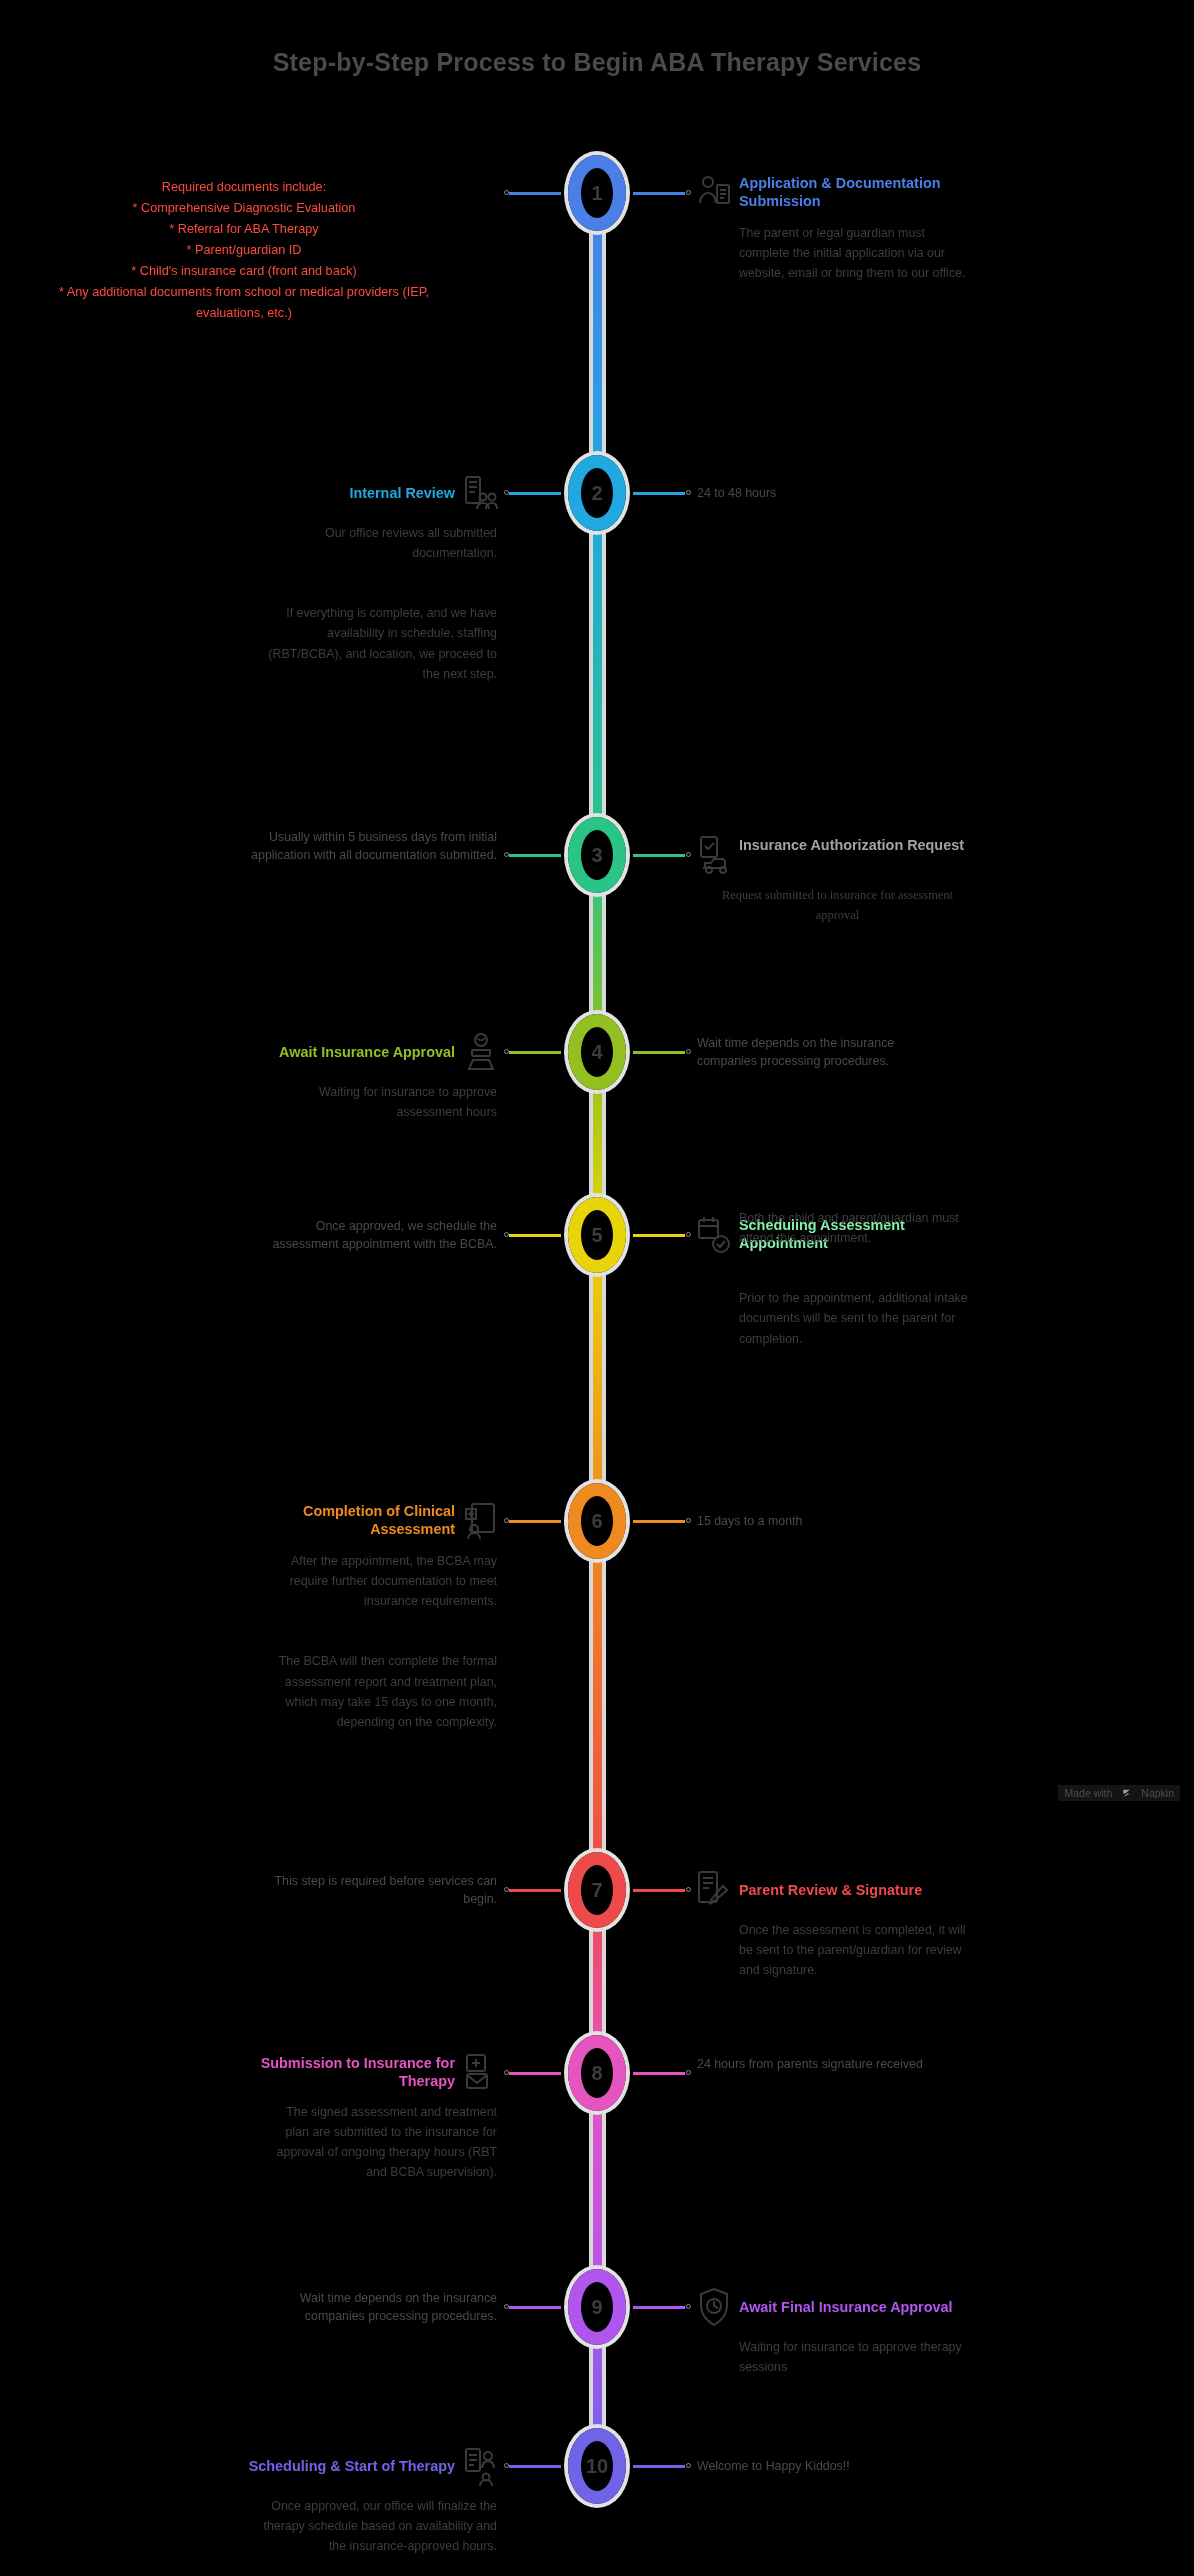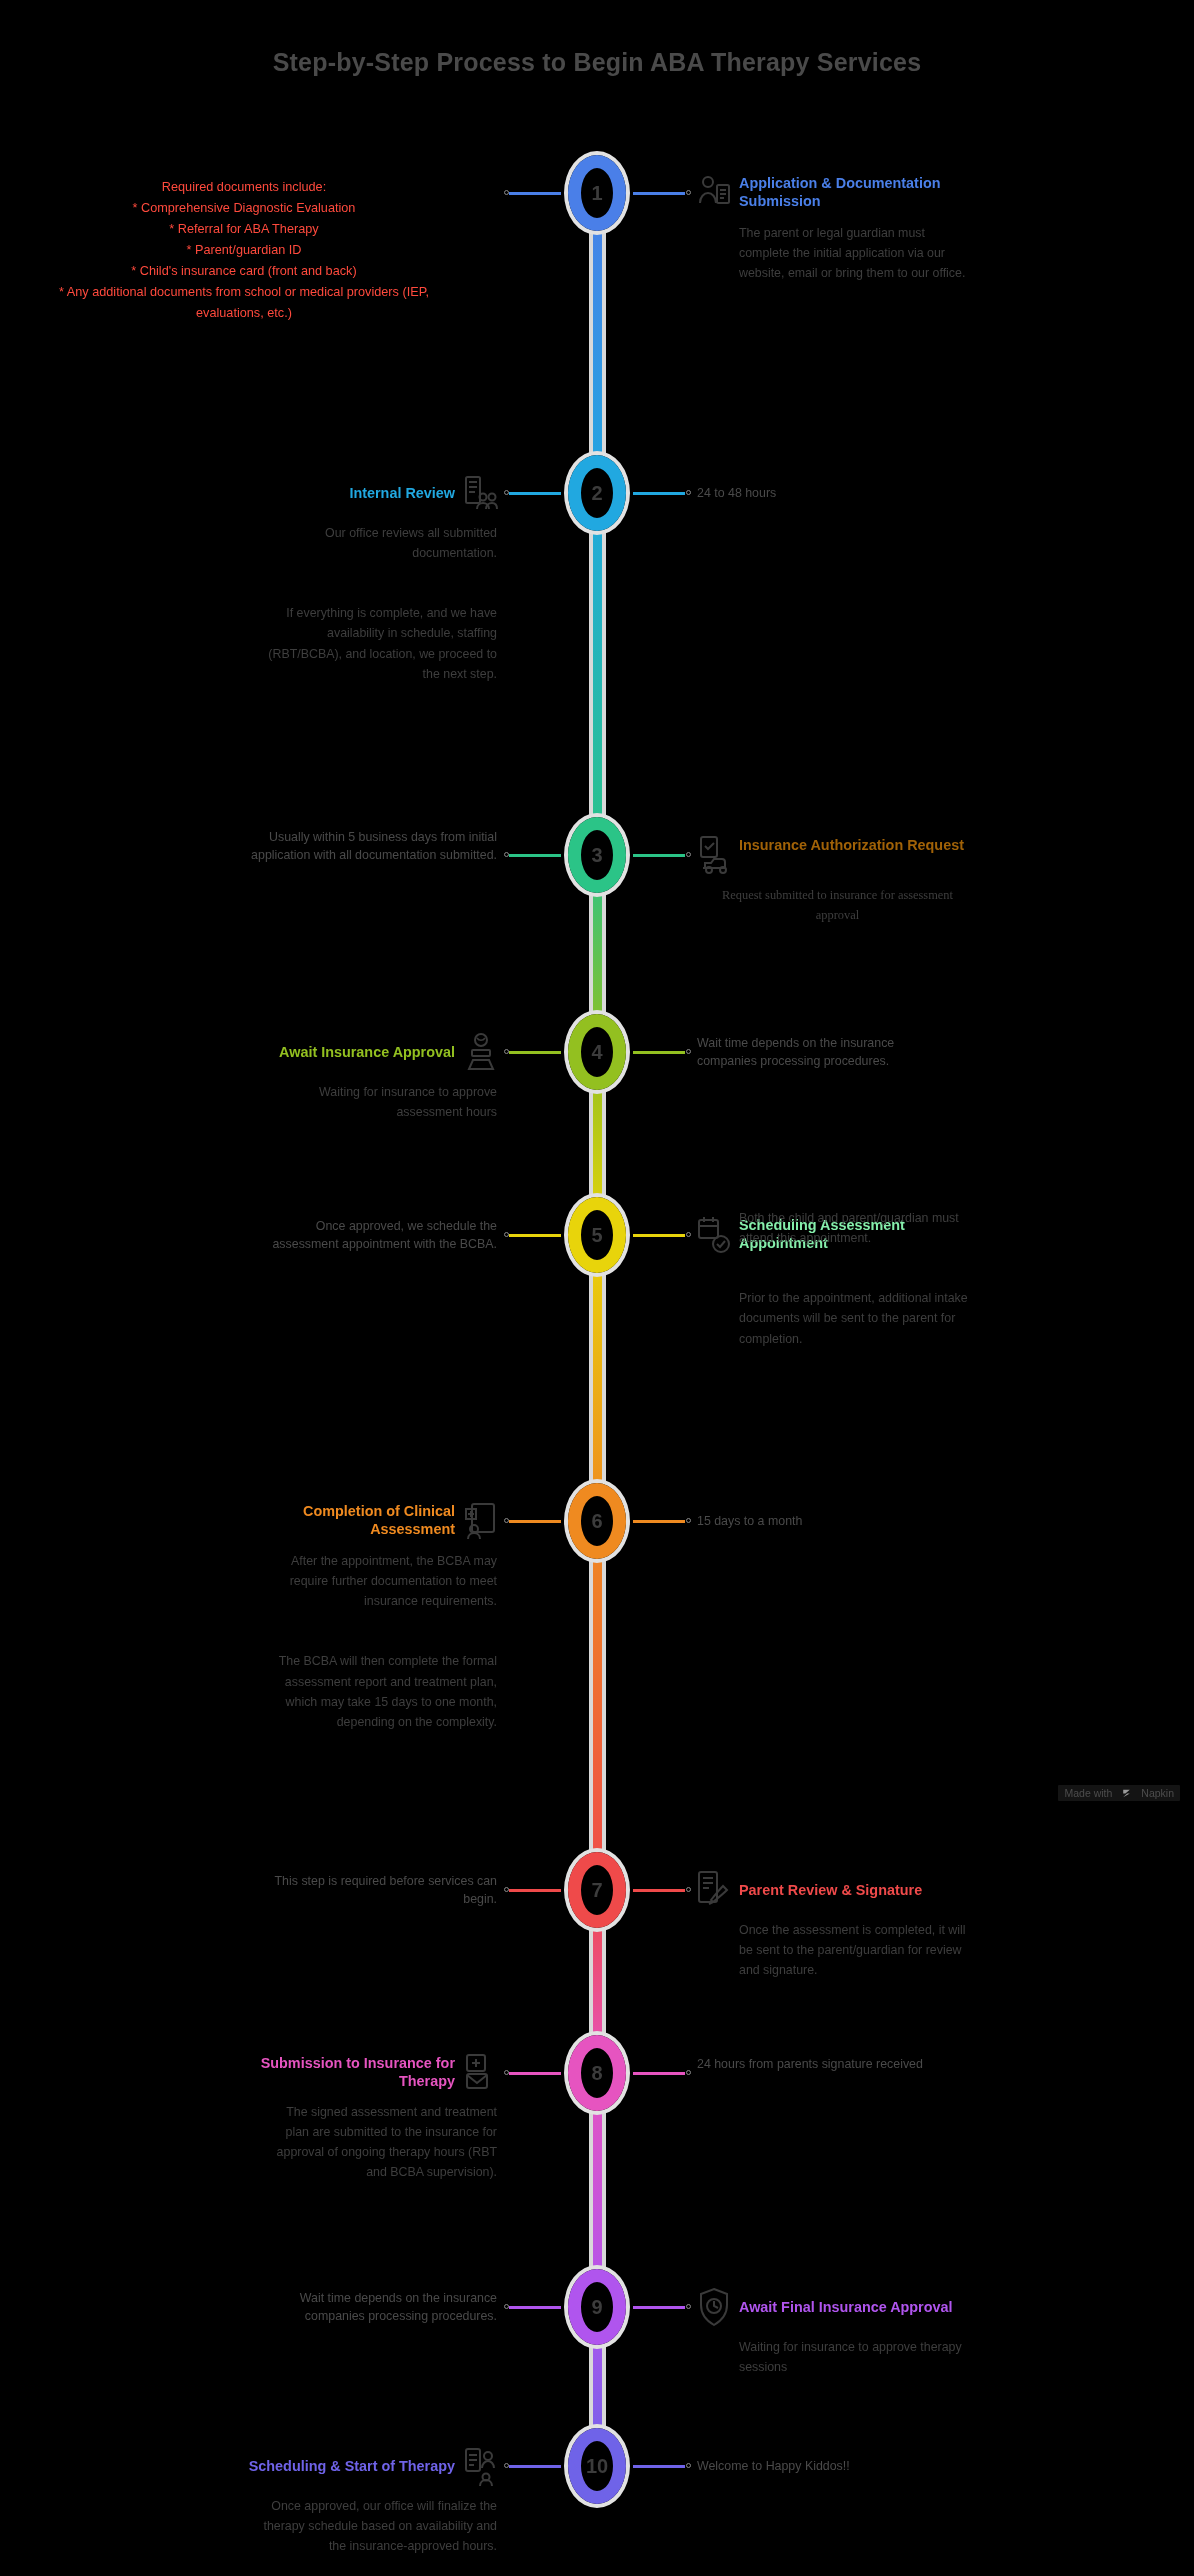--- a/index.html
+++ b/index.html
@@ -233,21 +233,21 @@
       <div class="dot" style="top: 852px; left: 686px;"></div>
       <div class="ic" style="top: 835px; left: 697px;">
         <svg viewBox="0 0 34 40">
           <rect x="4" y="2" width="16" height="20" rx="2" fill="none" stroke="#3a3a3a" stroke-width="2"></rect>
           <path d="M8 11l3 3 6-6" fill="none" stroke="#3a3a3a" stroke-width="2"></path>
           <path d="M6 33h22M8 33v-5h6l3-4h8a3 3 0 013 3v6" fill="none" stroke="#3a3a3a" stroke-width="2"></path>
           <circle cx="12" cy="35" r="3" fill="none" stroke="#3a3a3a" stroke-width="2"></circle>
           <circle cx="26" cy="35" r="3" fill="none" stroke="#3a3a3a" stroke-width="2"></circle>
         </svg>
       </div>
-      <div class="label l" style="color: #a16207; width: 239px; left: 739px; right: auto; text-align: left; top: 836px;">Insurance Authorization Request</div>
+      <div class="label l" style="color: #a3a3a3; width: 239px; left: 739px; right: auto; text-align: left; top: 836px;">Insurance Authorization Request</div>
       <div class="meta" style="width: 249px; right: 697px; text-align: right; top: 829px;">Usually within 5 business days from initial application with all documentation submitted.</div>
       <div class="body" style="width: 235px; left: 720px; text-align: center; top: 885px; font-family: Liberation Serif, serif;">Request submitted to insurance for assessment approval</div>
       <div class="node" style="top: 1010px;">
         <div class="node-inner" style="border-color: rgb(147, 192, 32);">
           <span class="node-num">4</span>
         </div>
       </div>
       <div class="stub left" style="top: 1051px; width: 52px; background: rgb(147, 192, 32);"></div>
       <div class="dot" style="top: 1049px; left: 504px;"></div>
       <div class="stub right" style="top: 1051px; width: 52px; background: rgb(147, 192, 32);"></div>

